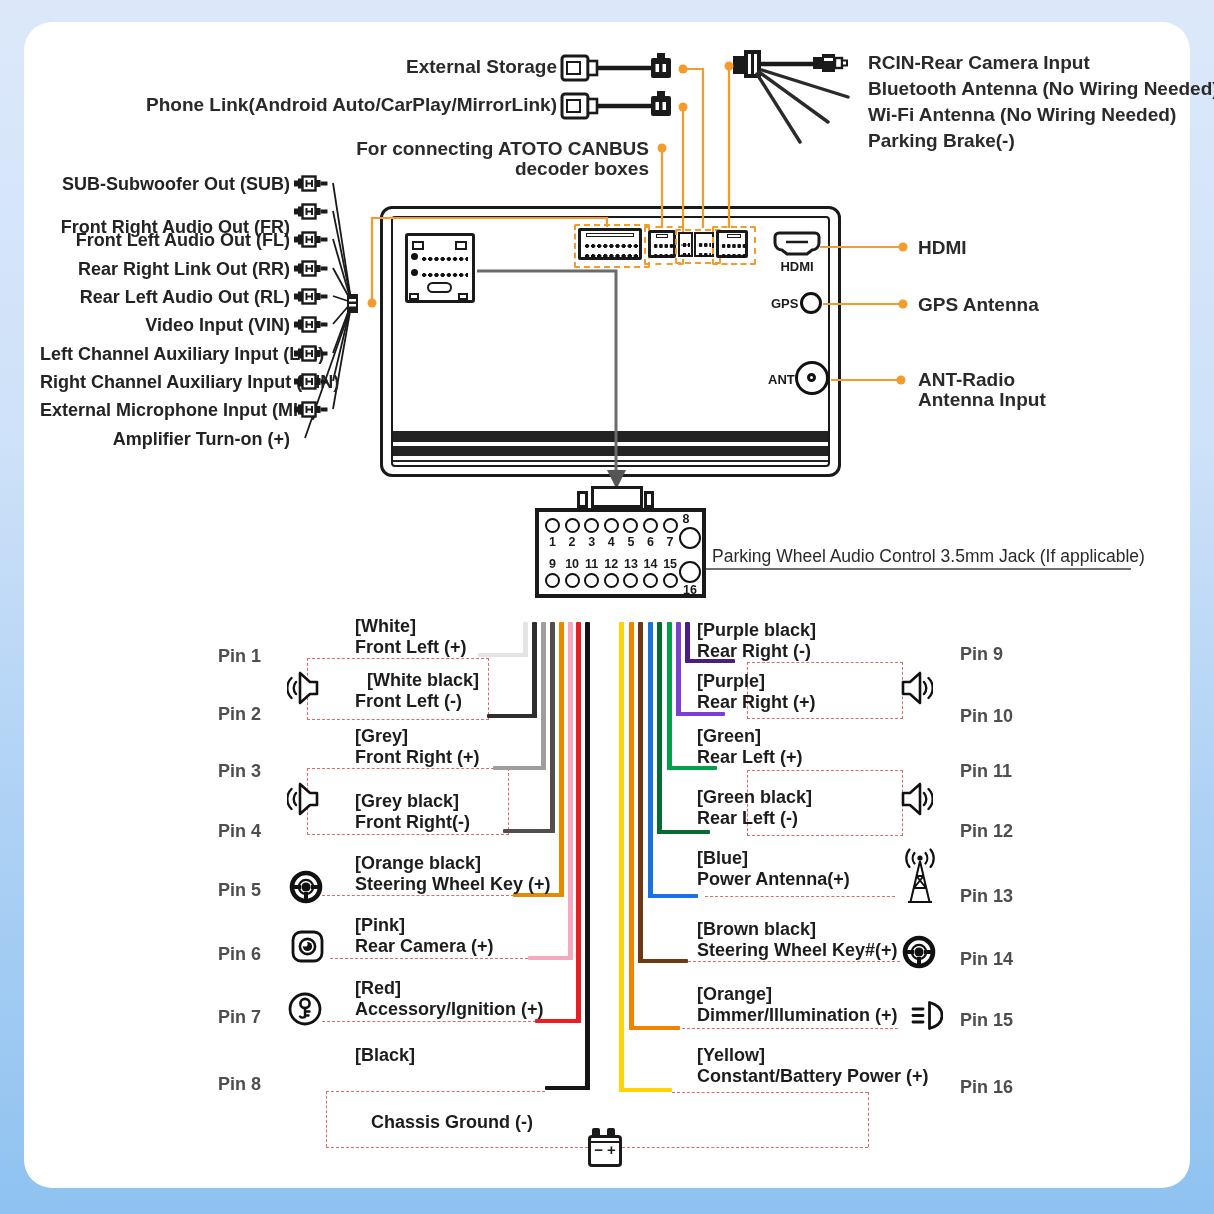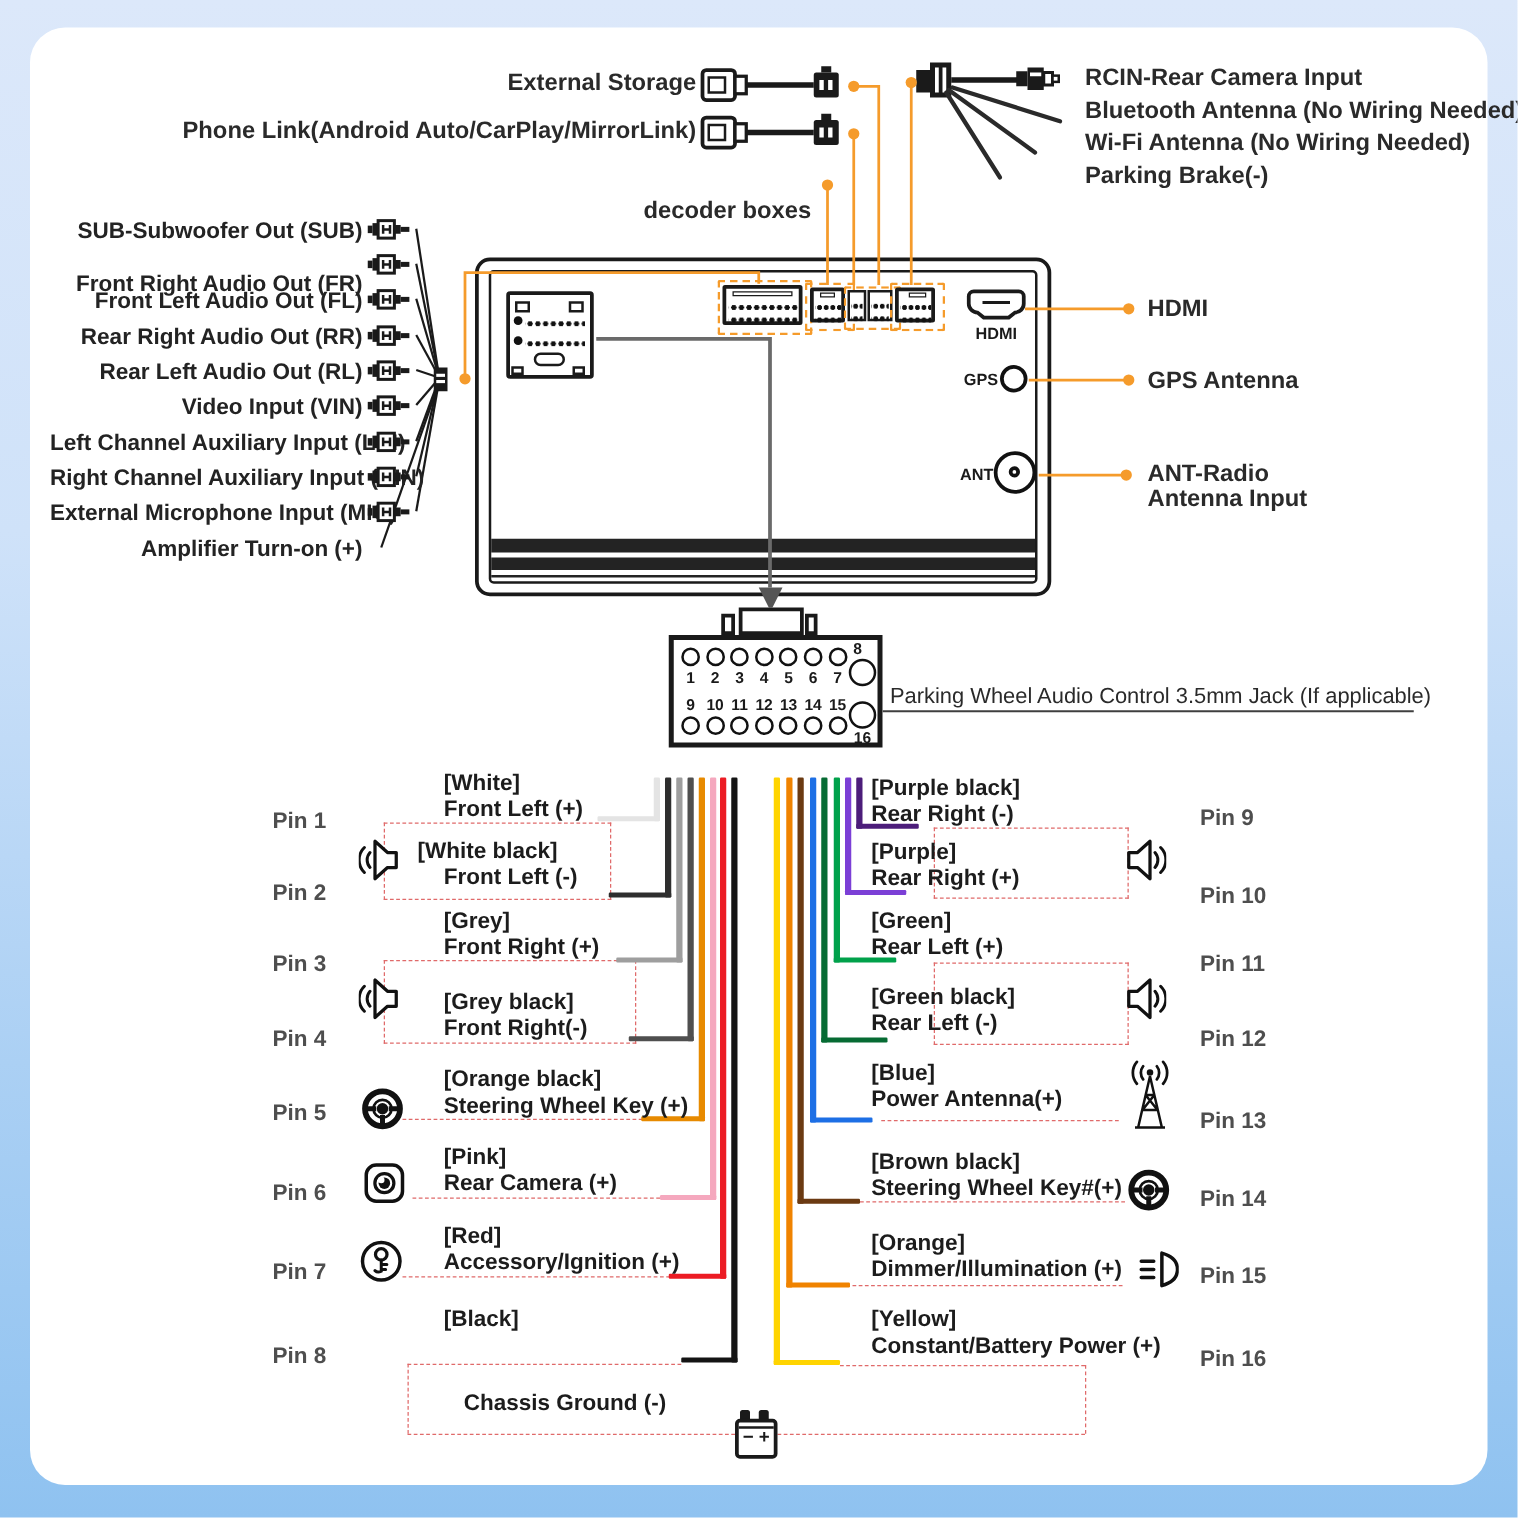--- a/index.html
+++ b/index.html
@@ -113,20 +113,21 @@
     </g>
 
     <path d="M477 271 H616 V470" stroke="#6a6a6a" stroke-width="3" fill="none"></path>
     <polygon points="607,470 626,470 616.5,489" fill="#555"></polygon>
 
     <path d="M706 569 H1131" stroke="#3f3f3f" stroke-width="1.6"></path>
   </svg>
 
   <div class="t tr" style="left:140px;top:94px;width:417px;">Phone Link(Android Auto/CarPlay/MirrorLink)</div>
   <div class="t tr" style="left:260px;top:56px;width:297px;">External Storage</div>
+  <div class="t tr" style="left:349px;top:138px;width:300px;">For connecting ATOTO CANBUS</div>
   <div class="t tr" style="left:349px;top:158px;width:300px;">decoder boxes</div>
   <div class="t" style="left:868px;top:52px;">RCIN-Rear Camera Input</div>
   <div class="t" style="left:868px;top:78px;">Bluetooth Antenna (No Wiring Needed)</div>
   <div class="t" style="left:868px;top:104px;">Wi-Fi Antenna (No Wiring Needed)</div>
   <div class="t" style="left:868px;top:130px;">Parking Brake(-)</div>
 
   <div class="t" style="left:918px;top:237px;">HDMI</div>
   <div class="t" style="left:918px;top:294px;">GPS Antenna</div>
   <div class="t" style="left:918px;top:369px;">ANT-Radio</div>
   <div class="t" style="left:918px;top:389px;">Antenna Input</div>
@@ -329,21 +330,21 @@
           <rect x="0" y="5.5" width="4" height="6"></rect>
           <rect x="4" y="3.5" width="4" height="10"></rect>
         </g>
         <rect x="8.5" y="1.5" width="13" height="14" fill="#fff" stroke="#1a1a1a" stroke-width="2.4"></rect>
         <path d="M12.5 5 v7 M18 5 v7 M12.5 8.5 h5.5" stroke="#1a1a1a" stroke-width="2" fill="none"></path>
         <g fill="#1a1a1a">
           <rect x="21.5" y="5" width="5" height="7"></rect>
           <rect x="26.5" y="6.5" width="7" height="4"></rect>
         </g>
       </svg></div>
-    <div class="rca-label" style="left: 40px; top: 259px; width: 250px;">Rear Right Audio Out (RR)</div>
+    <div class="rca-label" style="left: 40px; top: 259px; width: 250px;">Rear Right Link Out (RR)</div>
     <div class="rca-icon-wrap" style="left: 294px; top: 260px;"><svg width="34" height="17" viewBox="0 0 34 17">
         <g fill="#1a1a1a">
           <rect x="0" y="5.5" width="4" height="6"></rect>
           <rect x="4" y="3.5" width="4" height="10"></rect>
         </g>
         <rect x="8.5" y="1.5" width="13" height="14" fill="#fff" stroke="#1a1a1a" stroke-width="2.4"></rect>
         <path d="M12.5 5 v7 M18 5 v7 M12.5 8.5 h5.5" stroke="#1a1a1a" stroke-width="2" fill="none"></path>
         <g fill="#1a1a1a">
           <rect x="21.5" y="5" width="5" height="7"></rect>
           <rect x="26.5" y="6.5" width="7" height="4"></rect>
@@ -414,21 +415,21 @@
           <rect x="26.5" y="6.5" width="7" height="4"></rect>
         </g>
       </svg></div>
     <div class="rca-label" style="left: 40px; top: 429px; width: 250px;">Amplifier Turn-on (+)</div>
     <div class="pin-num" style="left: 218px; top: 646px;">Pin 1</div>
     <div class="wire-name" style="left: 355px; top: 616px;">[White]</div>
     <div class="wire-name" style="left: 355px; top: 637px;">Front Left (+)</div>
     <div class="wire" style="left: 523px; top: 622px; width: 4.5px; height: 35px; background: rgb(228, 228, 228);"></div>
     <div class="wire" style="left: 478px; top: 652.5px; width: 49.5px; height: 4.5px; background: rgb(228, 228, 228);"></div>
     <div class="pin-num" style="left: 218px; top: 704px;">Pin 2</div>
-    <div class="wire-name" style="left: 334px; top: 670px;">[White black]</div>
+    <div class="wire-name" style="left: 367px; top: 670px;">[White black]</div>
     <div class="wire-name" style="left: 355px; top: 691px;">Front Left (-)</div>
     <div class="wire" style="left: 532px; top: 622px; width: 4.5px; height: 96px; background: rgb(46, 46, 46);"></div>
     <div class="wire" style="left: 487px; top: 713.5px; width: 49.5px; height: 4.5px; background: rgb(46, 46, 46);"></div>
     <div class="pin-num" style="left: 218px; top: 761px;">Pin 3</div>
     <div class="wire-name" style="left: 355px; top: 726px;">[Grey]</div>
     <div class="wire-name" style="left: 355px; top: 747px;">Front Right (+)</div>
     <div class="wire" style="left: 541px; top: 622px; width: 4.5px; height: 148px; background: rgb(158, 158, 158);"></div>
     <div class="wire" style="left: 493px; top: 765.5px; width: 52.5px; height: 4.5px; background: rgb(158, 158, 158);"></div>
     <div class="pin-num" style="left: 218px; top: 821px;">Pin 4</div>
     <div class="wire-name" style="left: 355px; top: 791px;">[Grey black]</div>

